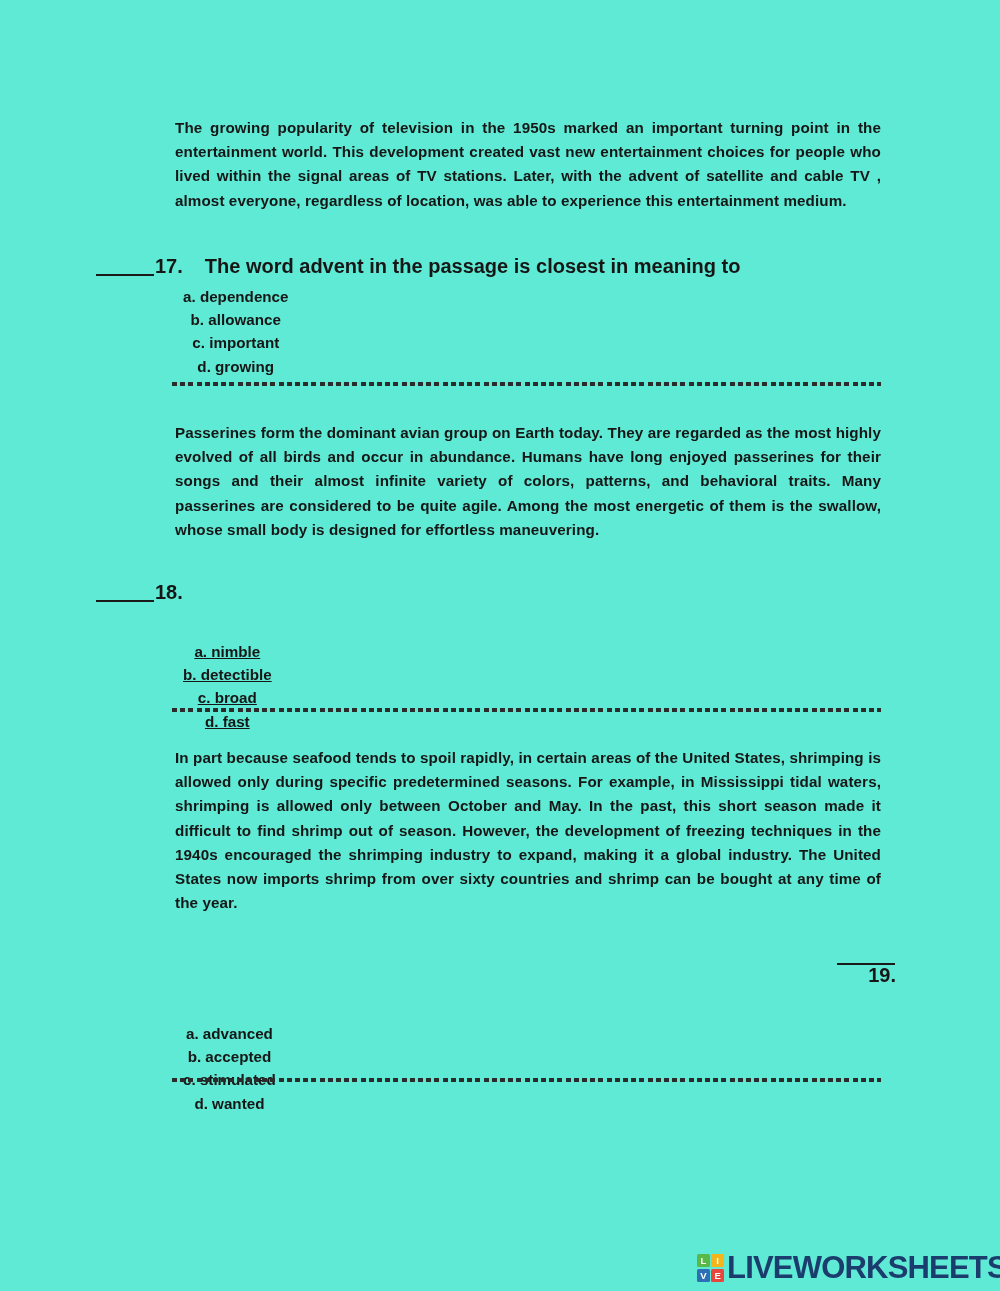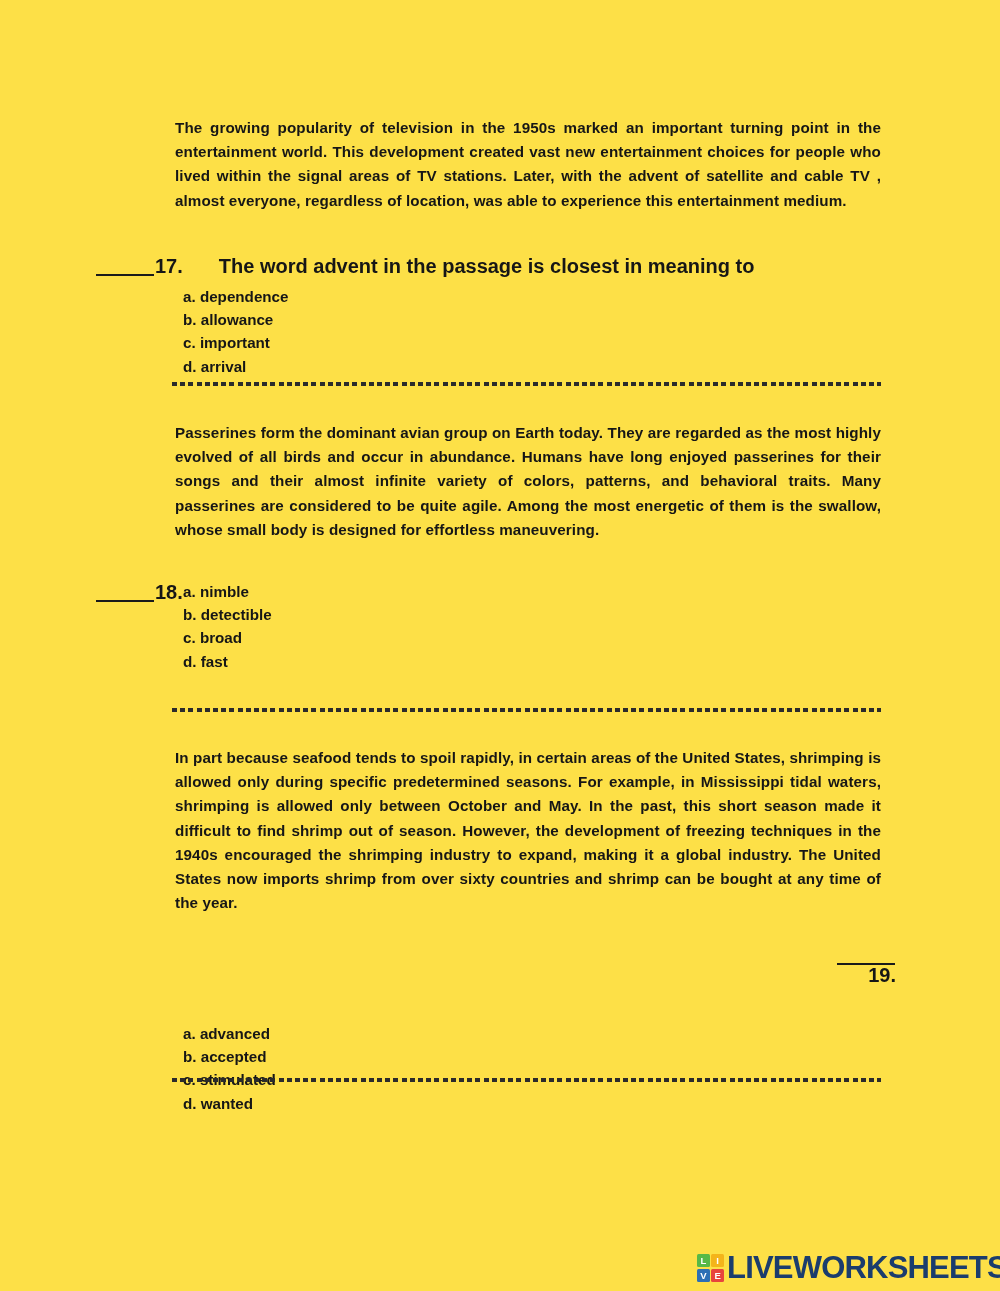--- a/index.html
+++ b/index.html
@@ -12,21 +12,21 @@
     width: 1000px;
     height: 1291px;
     position: relative;
     font-family: "Liberation Sans", sans-serif;
     color: #1a1a1a;
     overflow: hidden;
   }
   .page {
     position: absolute;
     inset: 0;
-    background: #fde047;
+    background: #5eead4;
     padding-left: 37px;
   }
   .content {
     position: absolute;
     left: 0;
     top: 0;
     width: 1000px;
   }
 
   
@@ -63,32 +63,33 @@
     border-bottom: 2.3px solid #1a1a1a;
     margin-right: 1px;
     flex: 0 0 auto;
   }
   .q-num {
     flex: 0 0 auto;
     white-space: pre;
   }
   .q-text {
     flex: 0 0 auto;
-    margin-left: 36px;
+    margin-left: 22px;
     white-space: pre;
   }
 
   
   .options {
     position: absolute;
     left: 183px;
     font-weight: bold;
     font-size: 15.2px;
     line-height: 23.2px;
     color: #161616;
+    text-align: center;
   }
   .option {
     white-space: pre;
   }
 
   
   .separator {
     position: absolute;
     left: 172px;
     width: 709px;
@@ -156,33 +157,33 @@
     <div class="question" style="top:252px;">
       <span class="q-blank"></span>
       <span class="q-num">17.</span>
       <span class="q-text">The word advent in the passage is closest in meaning to</span>
     </div>
 
     <div class="options" style="top:285px;">
       <div class="option">a. dependence</div>
       <div class="option">b. allowance</div>
       <div class="option">c. important</div>
-      <div class="option">d. arrival</div>
+      <div class="option">d. growing</div>
     </div>
 
     <div class="separator" style="top:382px;"></div>
 
     <div class="passage" style="top:421px;">Passerines form the dominant avian group on Earth today. They are regarded as the most highly evolved of all birds and occur in abundance. Humans have long enjoyed passerines for their songs and their almost infinite variety of colors, patterns, and behavioral traits. Many passerines are considered to be quite agile. Among the most energetic of them is the swallow, whose small body is designed for effortless maneuvering.</div>
 
     <div class="question" style="top:578px;">
       <span class="q-blank"></span>
       <span class="q-num">18.</span>
     </div>
 
-    <div class="options" style="top:580px;">
+    <div class="options" style="top:640px;text-decoration:underline;">
       <div class="option">a. nimble</div>
       <div class="option">b. detectible</div>
       <div class="option">c. broad</div>
       <div class="option">d. fast</div>
     </div>
 
     <div class="separator" style="top:708px;"></div>
 
     <div class="passage" style="top:746px;">In part because seafood tends to spoil rapidly, in certain areas of the United States, shrimping is allowed only during specific predetermined seasons. For example, in Mississippi tidal waters, shrimping is allowed only between October and May. In the past, this short season made it difficult to find shrimp out of season. However, the development of freezing techniques in the 1940s encouraged the shrimping industry to expand, making it a global industry. The United States now imports shrimp from over sixty countries and shrimp can be bought at any time of the year.</div>
 

